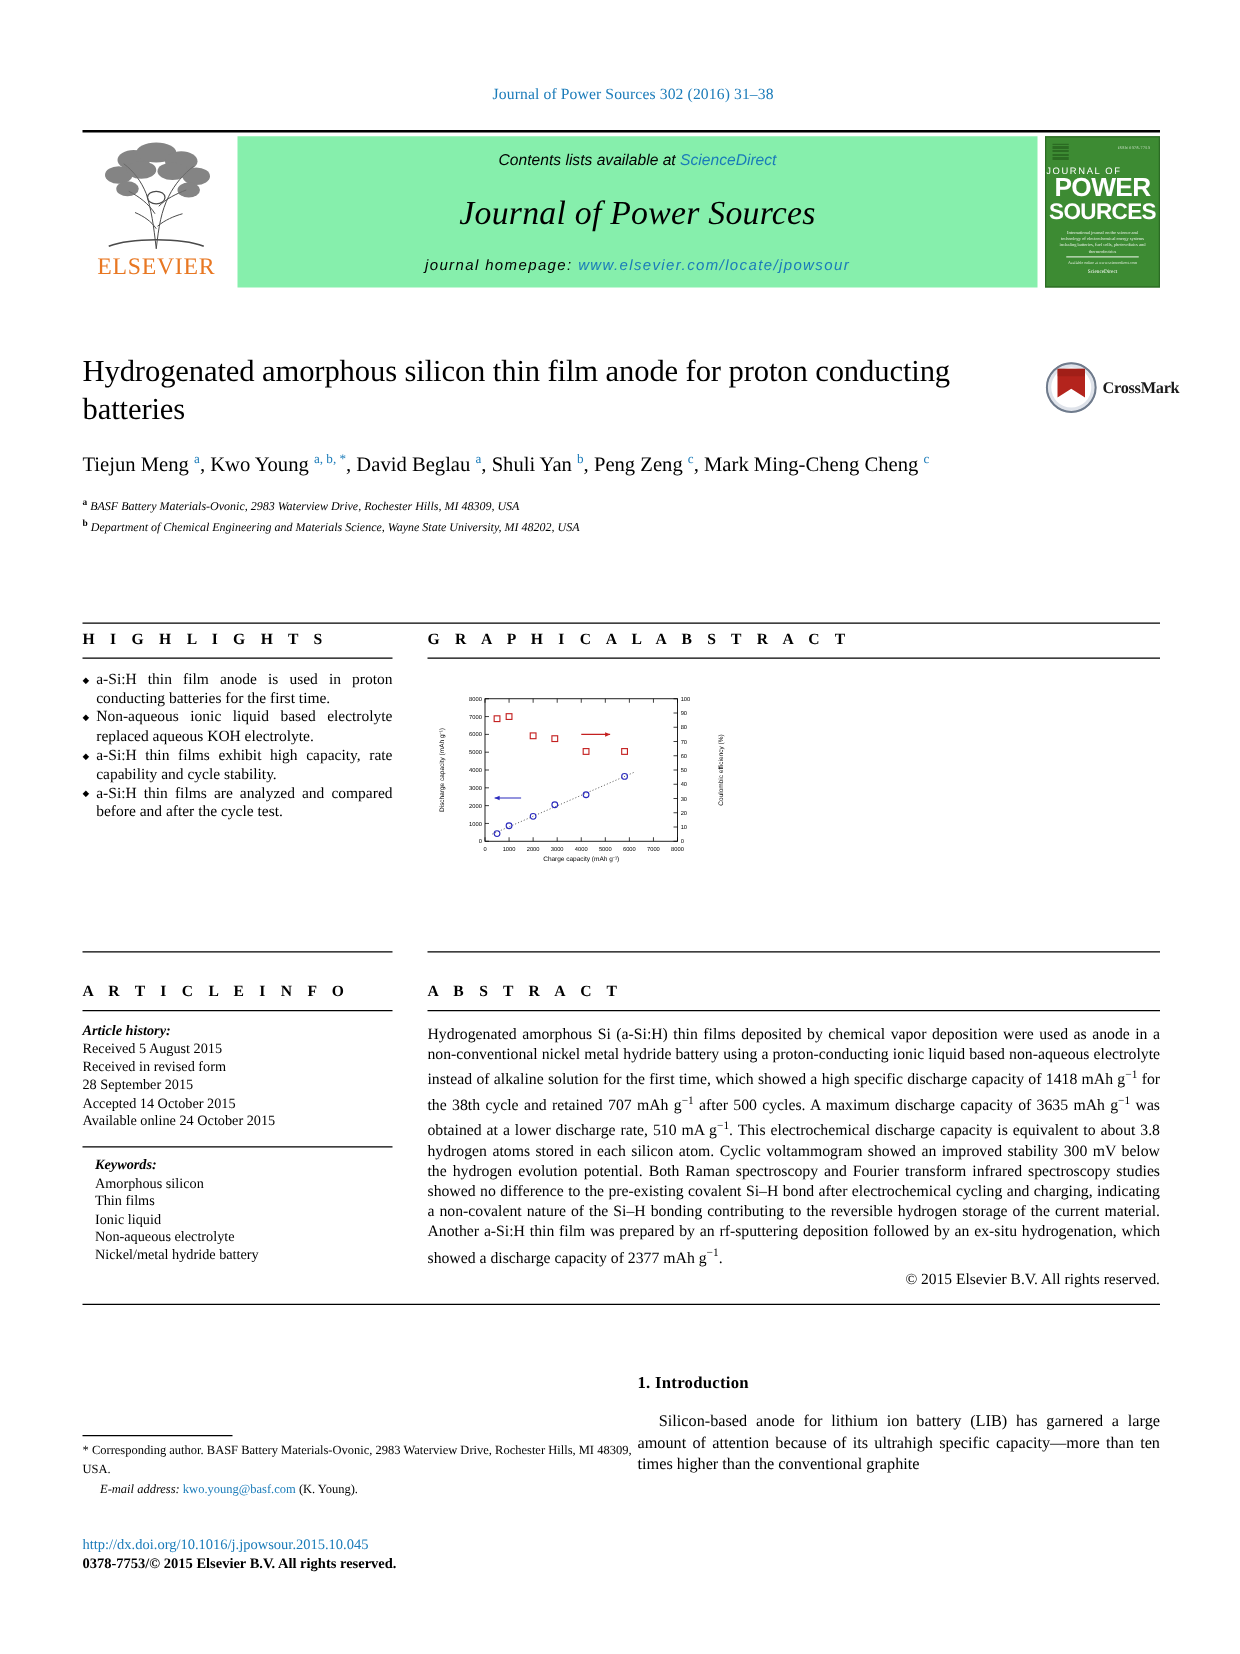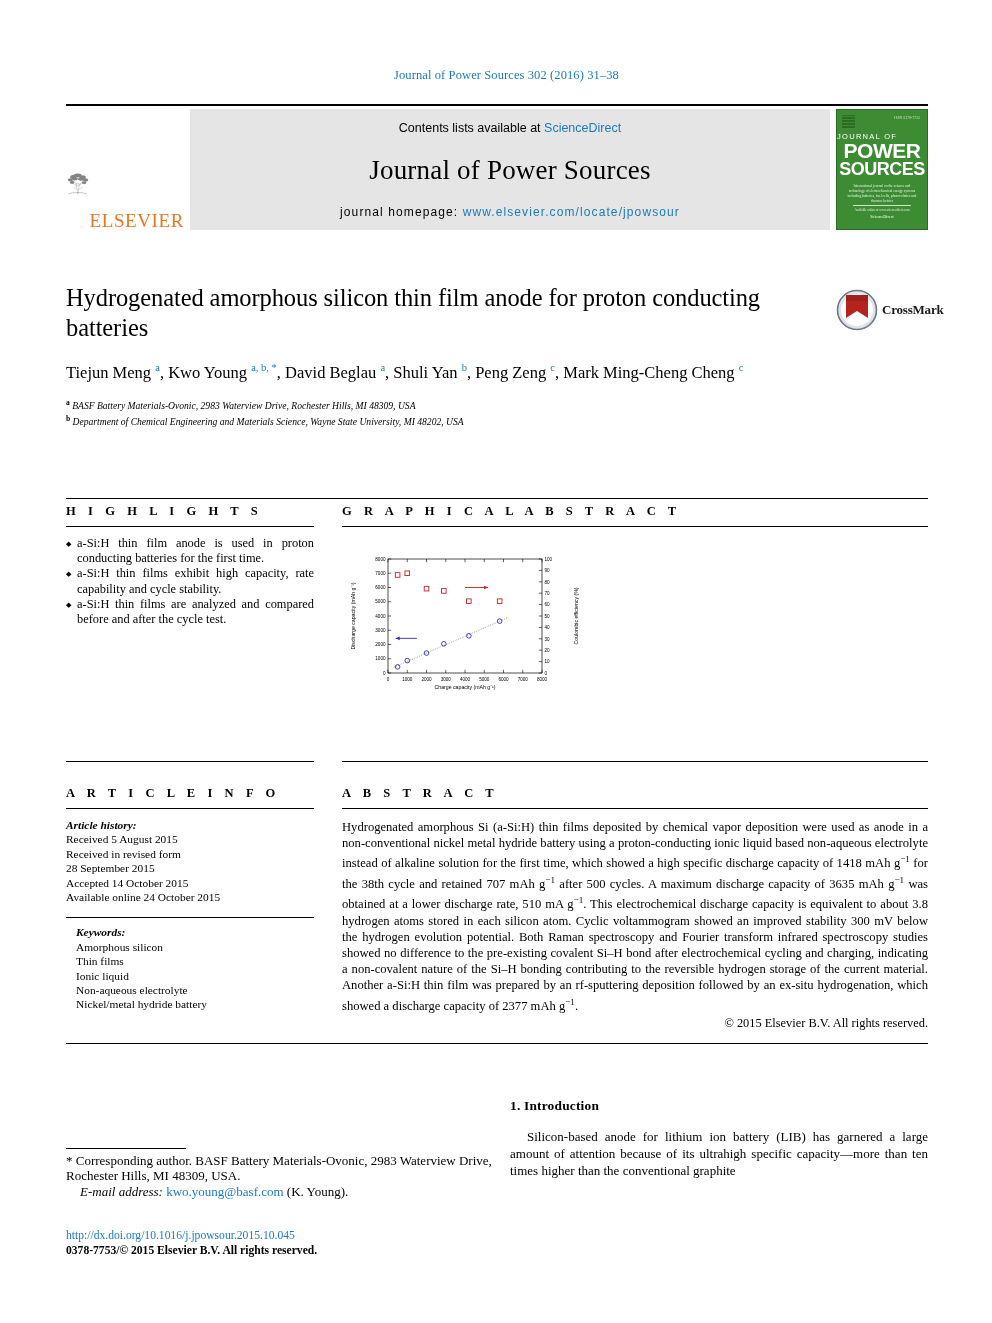--- a/index.html
+++ b/index.html
@@ -48,44 +48,45 @@
     display: flex;
     align-items: stretch;
     height: 121px;
     padding-top: 3px;
   }
   .elsevier-logo {
     width: 118px;
     flex: 0 0 118px;
     position: relative;
     display: flex;
-    flex-direction: row;
+    flex-direction: column;
     justify-content: flex-start;
-    align-items: flex-end;
+    align-items: center;
     padding-top: 2px;
   }
   .tree-svg { display:block; }
   .elsevier-word {
     font-family: "Liberation Serif", serif;
     font-size: 19px;
     color: #e87722;
     letter-spacing: 0.6px;
     margin-top: 1px;
     line-height: 1;
   }
   .journal-band {
     flex: 1 1 auto;
-    background: #e5e5e5;
+    background: #86efac;
     margin-left: 6px;
     margin-right: 6px;
     display: flex;
     flex-direction: column;
     align-items: center;
     justify-content: space-between;
     padding: 12px 0 11px 0;
+    font-style: italic;
   }
   .contents-line {
     font-size: 12.5px;
     font-family: "Liberation Sans", sans-serif;
   }
   .sd-link { color: #1a7bb9; }
   .journal-name {
     font-size: 27px;
     font-family: "Liberation Serif", serif;
     letter-spacing: 0.2px;
@@ -252,21 +253,21 @@
   }
   .copyright-line {
     text-align: right;
     font-size: 12.4px;
     margin-top: 2px;
   }
 
   
   .foot-left {
     position:absolute; left:66px; top:1148px; width: 440px;
-    font-size: 13px; line-height: 14.6px;
+    font-size: 10px; line-height: 14.6px;
   }
   .foot-rule {
     width: 120px; border-top: 1px solid #000; margin-bottom: 5px;
   }
   .email-link { color:#1a7bb9; }
   .foot-doi {
     position:absolute; left:66px; top:1228px; width:440px;
     font-size: 11.6px; line-height: 15px;
   }
   .foot-doi .doi { color: #1a7bb9; }
@@ -372,20 +373,21 @@
     <span class="crossmark-label">CrossMark</span>
   </div>
 
   <div class="rule-full" style="top:498px;"></div>
 
   <div class="col-left" style="top:504px;">
     <div class="sec-head">H I G H L I G H T S</div>
     <div class="sec-rule"></div>
     <ul class="highlights">
       <li>a-Si:H thin film anode is used in proton conducting batteries for the first time.</li>
+      <li>Non-aqueous ionic liquid based electrolyte replaced aqueous KOH electrolyte.</li>
       <li>a-Si:H thin films exhibit high capacity, rate capability and cycle stability.</li>
       <li>a-Si:H thin films are analyzed and compared before and after the cycle test.</li>
     </ul>
   </div>
 
   <div class="col-right" style="top:504px;">
     <div class="sec-head">G R A P H I C A L   A B S T R A C T</div>
     <div class="sec-rule"></div>
     <div class="ga-fig">
       <svg id="ga-chart" width="250" height="160" viewBox="0 0 250 160">

